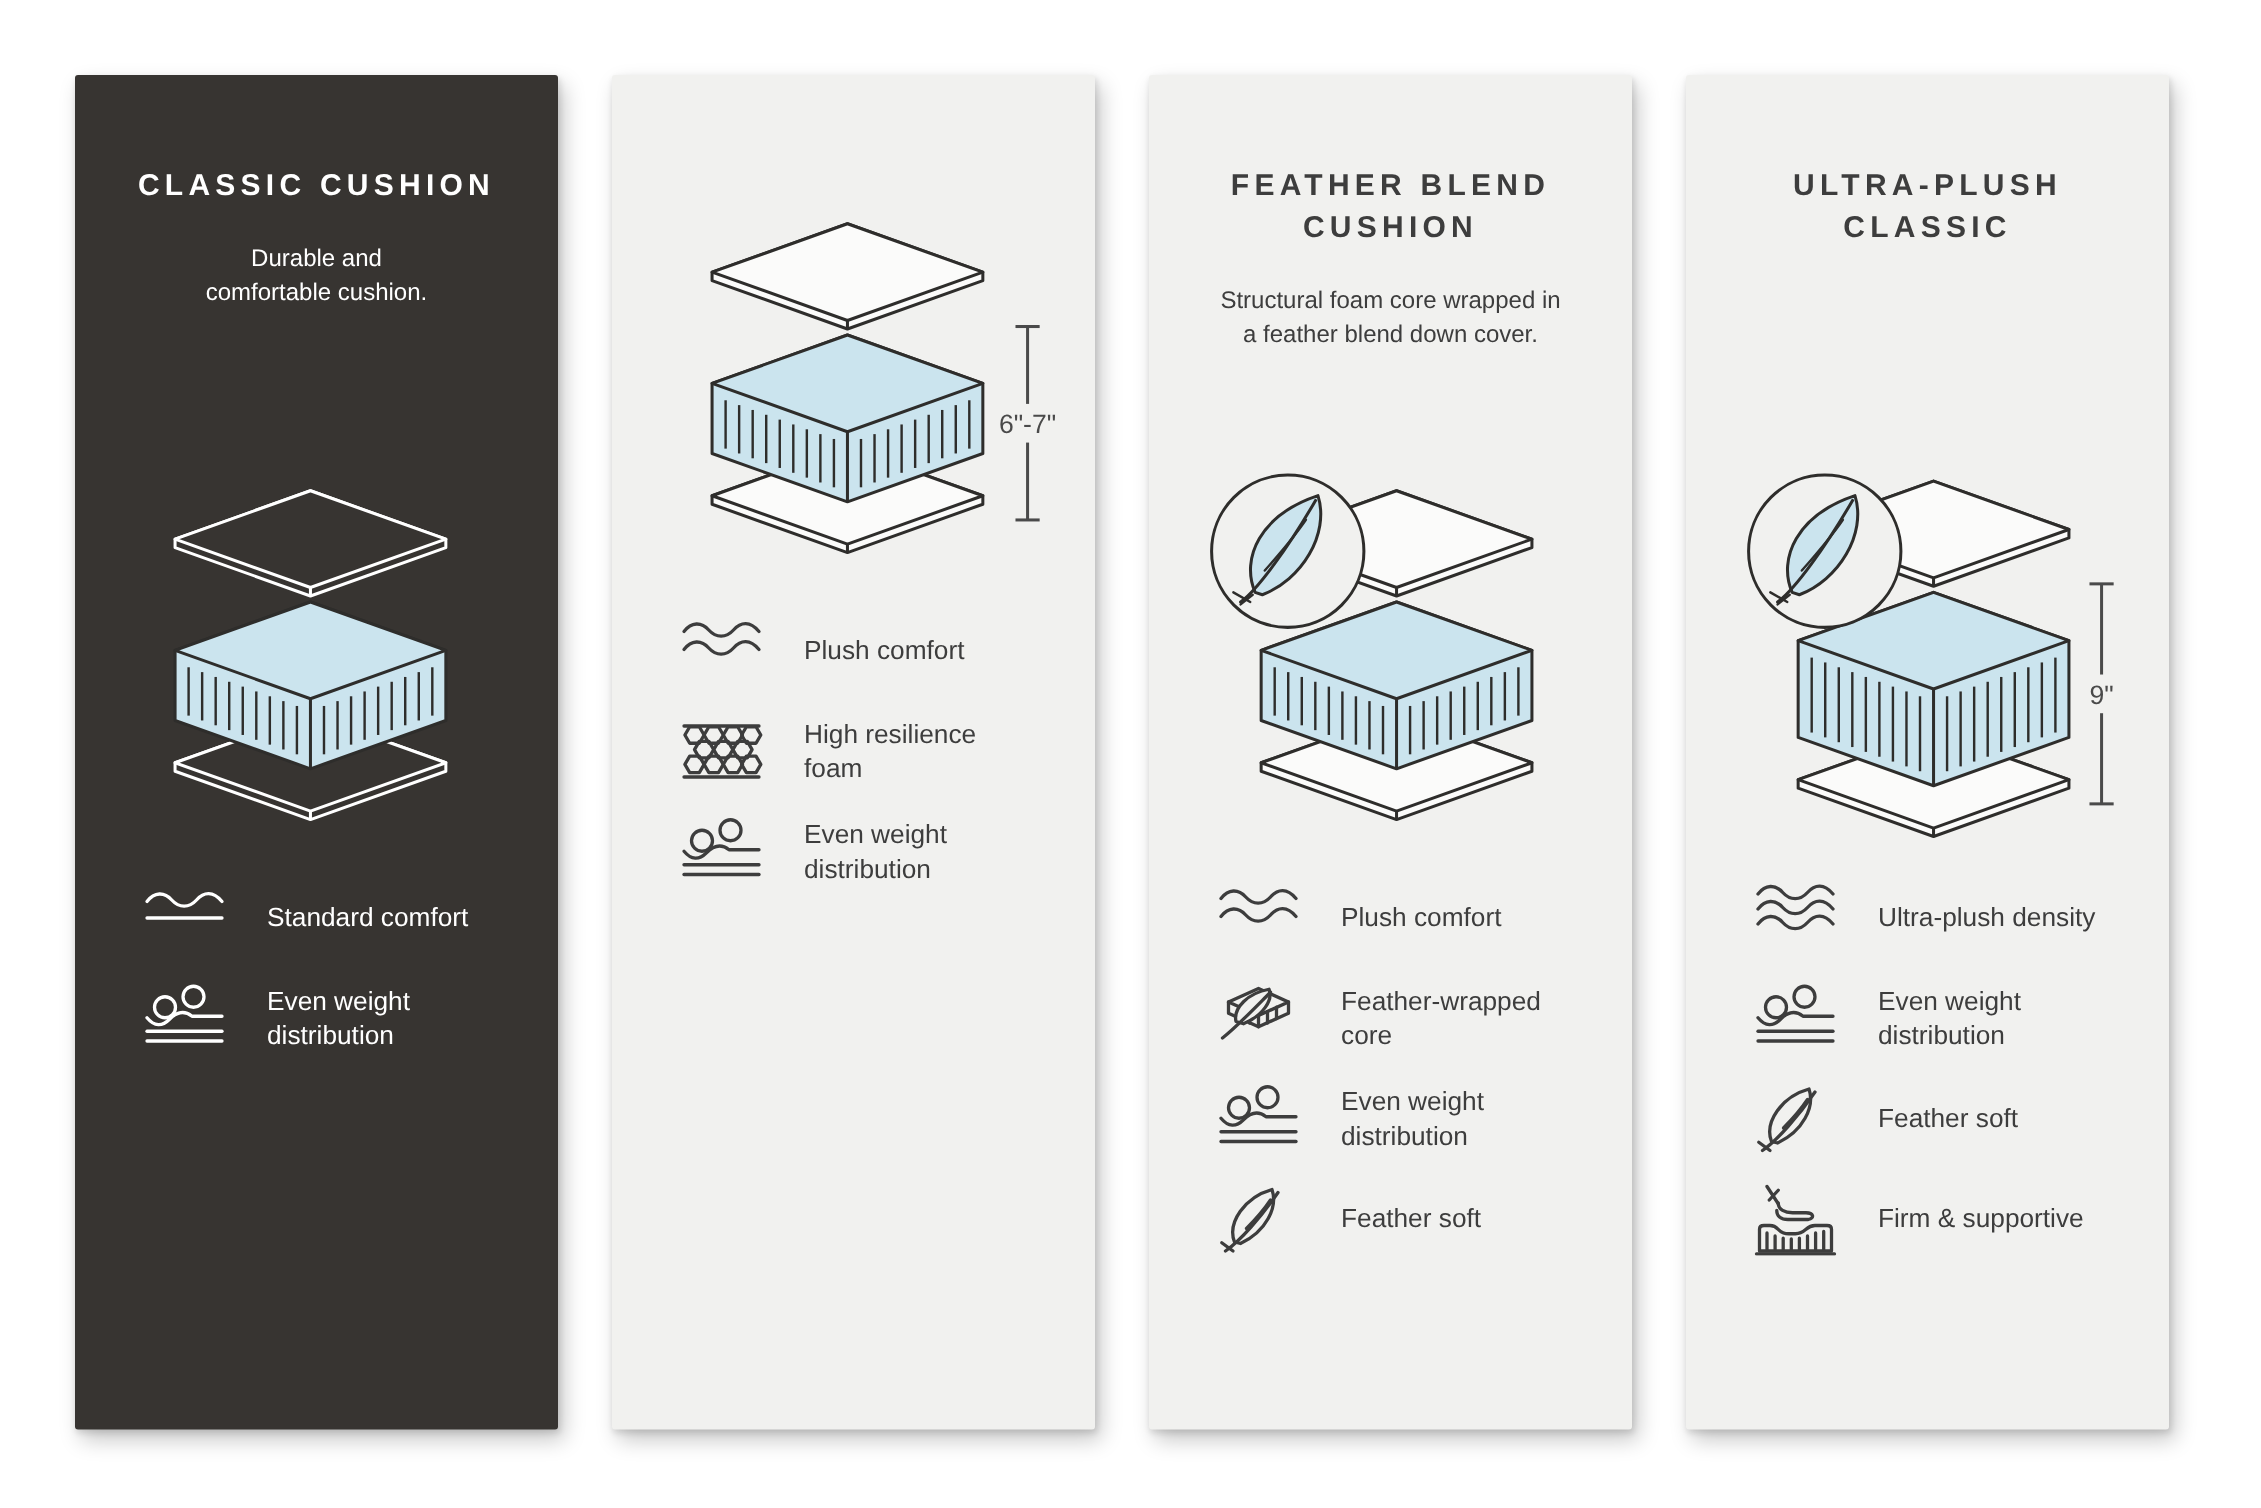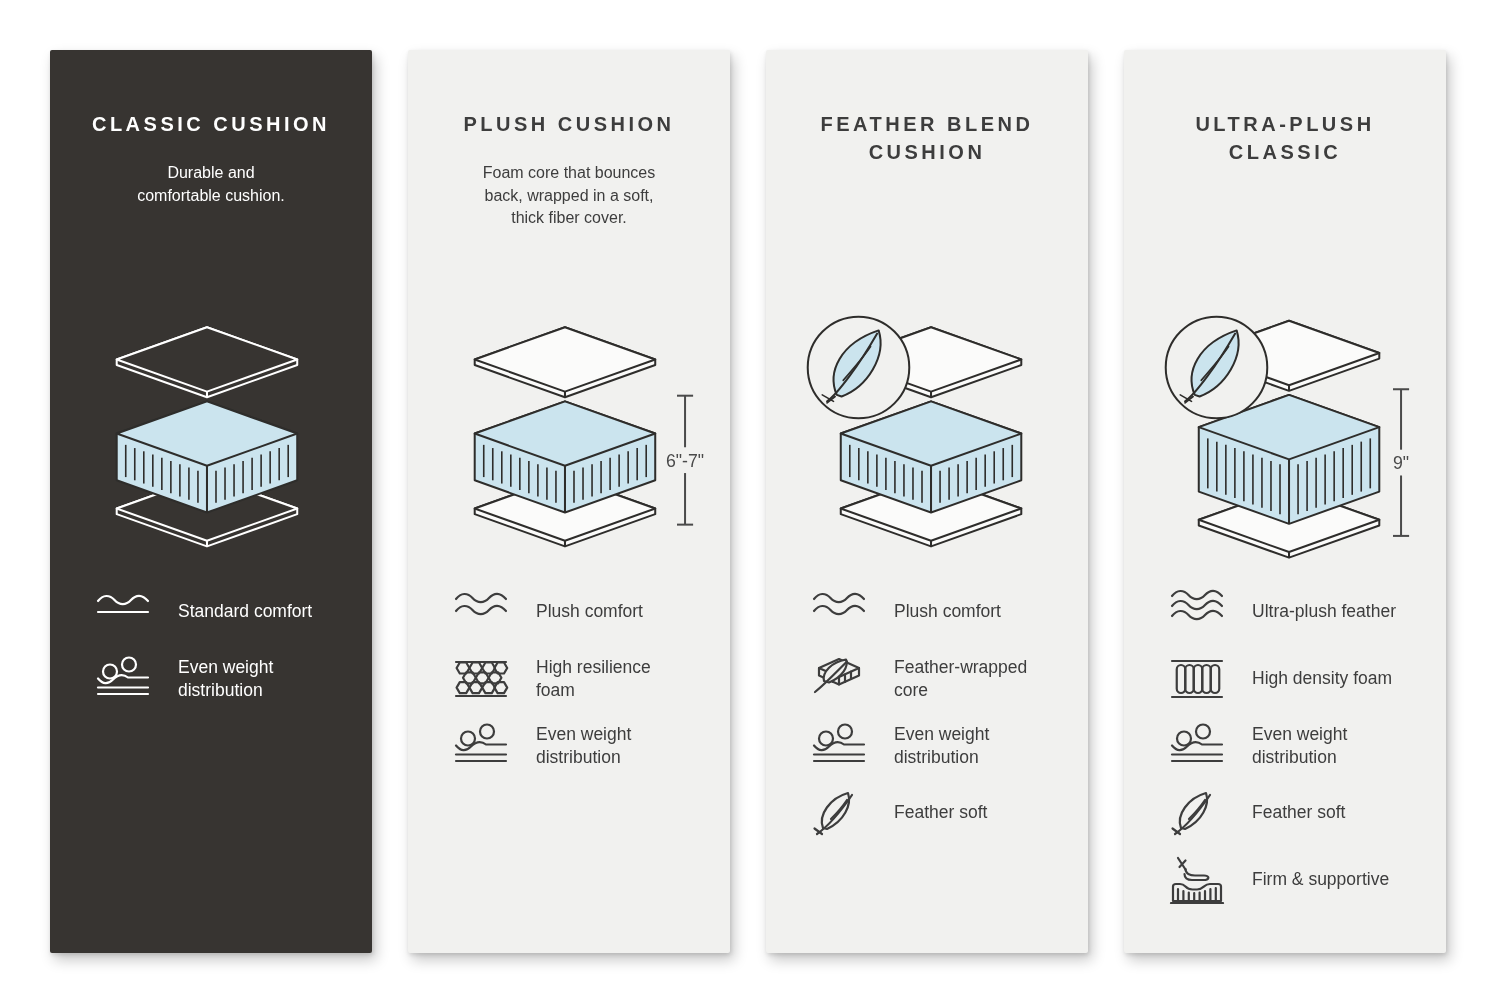--- a/index.html
+++ b/index.html
@@ -136,26 +136,20 @@
                 <path d="M4 39 h50"></path>
               </svg>
             </span>
             <span class="feature-label">Even weight
 distribution</span>
           </div>
         </div>
   </section>
 
   <section class="panel light panel-plush">
-    <header class="panel-header">
-      <h2 class="panel-title">PLUSH CUSHION</h2>
-      <p class="panel-desc">Foam core that bounces
-back, wrapped in a soft,
-thick fiber cover.</p>
-    </header>
     <div class="illustration">
           <svg viewBox="0 0 340 315" xmlns="http://www.w3.org/2000/svg" font-family="Liberation Sans, sans-serif">
             <g>
               <path d="M53 245 L165 205 L277 245 L277 252 L165 292 L53 252 Z" fill="#fbfbfa" stroke="#2e2d2b" stroke-width="2.5" stroke-linejoin="round"></path>
               <path d="M53 245 L165 205 L277 245 L165 285 Z" fill="#fbfbfa" stroke="#2e2d2b" stroke-width="2.5" stroke-linejoin="round"></path>
               <line x1="165" y1="285" x2="165" y2="292" stroke="#2e2d2b" stroke-width="2.5"></line>
             </g>
             <g>
               <path d="M53 152 L165 112 L277 152 L277 210 L165 250 L53 210 Z" fill="#cbe4ee" stroke="#2e2d2b" stroke-width="2.5" stroke-linejoin="round"></path>
               <path d="M53 152 L165 112 L277 152 L165 192 Z" fill="#cbe4ee" stroke="#2e2d2b" stroke-width="2.5" stroke-linejoin="round"></path>
@@ -237,20 +231,22 @@
             <span class="feature-label">Even weight
 distribution</span>
           </div>
         </div>
   </section>
 
   <section class="panel light panel-feather-blend">
     <header class="panel-header">
       <h2 class="panel-title">FEATHER BLEND
 CUSHION</h2>
+      <p class="panel-desc">Structural foam core wrapped in
+a feather blend down cover.</p>
     </header>
     <div class="illustration">
           <svg viewBox="0 0 340 315" xmlns="http://www.w3.org/2000/svg" font-family="Liberation Sans, sans-serif">
             <g>
               <path d="M63 245 L175 205 L287 245 L287 252 L175 292 L63 252 Z" fill="#fbfbfa" stroke="#2e2d2b" stroke-width="2.5" stroke-linejoin="round"></path>
               <path d="M63 245 L175 205 L287 245 L175 285 Z" fill="#fbfbfa" stroke="#2e2d2b" stroke-width="2.5" stroke-linejoin="round"></path>
               <line x1="175" y1="285" x2="175" y2="292" stroke="#2e2d2b" stroke-width="2.5"></line>
             </g>
             <g>
               <path d="M63 152 L175 112 L287 152 L287 210 L175 250 L63 210 Z" fill="#cbe4ee" stroke="#2e2d2b" stroke-width="2.5" stroke-linejoin="round"></path>
@@ -398,35 +394,21 @@
         </div>
     <div class="features">
           <div class="feature-row">
             <span class="feature-icon">
               <svg viewBox="0 0 58 48" xmlns="http://www.w3.org/2000/svg" fill="none" stroke="currentColor" stroke-width="2.2" stroke-linecap="round" stroke-linejoin="round">
                 <path d="M4 8 c5 -6.5 11.5 -6.5 16.5 -1 s11.5 5.5 16.5 0 s11 -6 17 1"></path>
                 <path d="M4 18 c5 -6.5 11.5 -6.5 16.5 -1 s11.5 5.5 16.5 0 s11 -6 17 1"></path>
                 <path d="M4 28 c5 -6.5 11.5 -6.5 16.5 -1 s11.5 5.5 16.5 0 s11 -6 17 1"></path>
               </svg>
             </span>
-            <span class="feature-label">Ultra-plush feather</span>
-          </div>
-          <div class="feature-row">
-            <span class="feature-icon">
-              <svg viewBox="0 0 58 48" xmlns="http://www.w3.org/2000/svg" fill="none" stroke="currentColor" stroke-width="2.2" stroke-linecap="round" stroke-linejoin="round">
-                <path d="M4 6 h50"></path>
-                <path d="M4 42 h50"></path>
-                <rect x="8.75" y="10" width="8.5" height="28" rx="4.25"></rect>
-                <rect x="17.25" y="10" width="8.5" height="28" rx="4.25"></rect>
-                <rect x="25.75" y="10" width="8.5" height="28" rx="4.25"></rect>
-                <rect x="34.25" y="10" width="8.5" height="28" rx="4.25"></rect>
-                <rect x="42.75" y="10" width="8.5" height="28" rx="4.25"></rect>
-              </svg>
-            </span>
-            <span class="feature-label">High density foam</span>
+            <span class="feature-label">Ultra-plush density</span>
           </div>
           <div class="feature-row">
             <span class="feature-icon">
               <svg viewBox="0 0 58 48" xmlns="http://www.w3.org/2000/svg" fill="none" stroke="currentColor" stroke-width="2.2" stroke-linecap="round" stroke-linejoin="round">
                 <circle cx="16" cy="16.5" r="7"></circle>
                 <circle cx="35" cy="9.5" r="7"></circle>
                 <path d="M4 23.5 c5 6 10 6 15 1 c5 -5 10 -6 15 -2 h20"></path>
                 <path d="M4 32.5 h50"></path>
                 <path d="M4 39 h50"></path>
               </svg>

